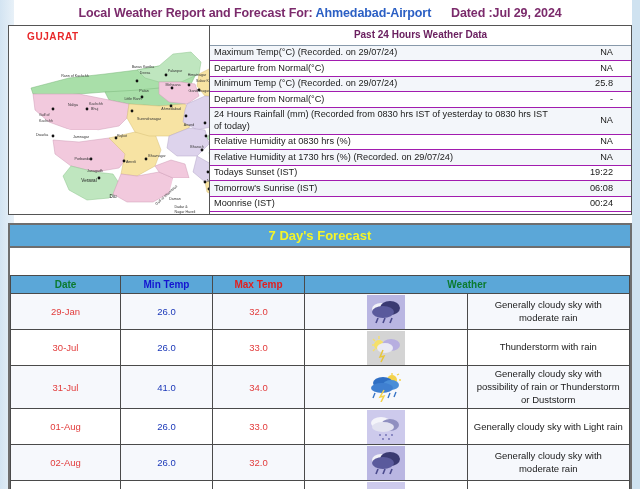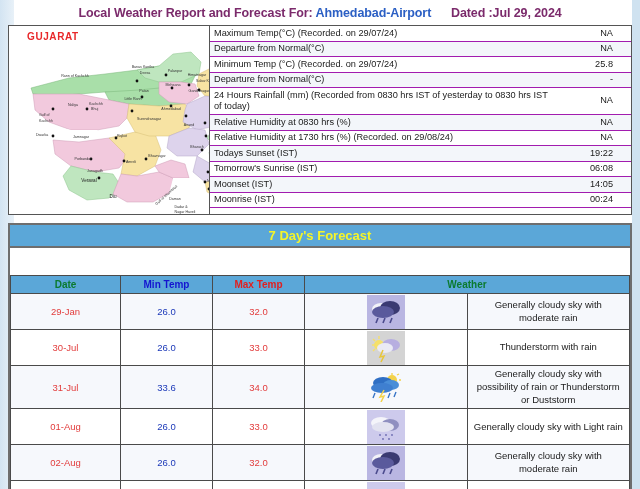--- a/index.html
+++ b/index.html
@@ -273,20 +273,23 @@
         <text class="mlabel" x="158" y="170" text-anchor="middle" transform="rotate(-42 158 170)">Gulf of Khambhat</text>
         <text class="mlabel" x="166" y="174" text-anchor="middle">Daman</text>
         <text class="mlabel" x="172" y="182" text-anchor="middle">Dadar &amp;</text>
         <text class="mlabel" x="176" y="187" text-anchor="middle">Nagar Haveli</text>
       </svg>
     </div>
 
     <div class="data-cell">
       <table class="t24">
         <tbody>
+          <tr class="hdr">
+            <td colspan="2">Past 24 Hours Weather Data</td>
+          </tr>
           <tr>
             <td>Maximum Temp(°C) (Recorded. on 29/07/24)</td>
             <td class="val">NA</td>
           </tr>
           <tr>
             <td>Departure from Normal(°C)</td>
             <td class="val">NA</td>
           </tr>
           <tr>
             <td>Minimum Temp (°C) (Recorded. on 29/07/24)</td>
@@ -298,34 +301,30 @@
           </tr>
           <tr>
             <td>24 Hours Rainfall (mm) (Recorded from 0830 hrs IST of yesterday to 0830 hrs IST of today)</td>
             <td class="val">NA</td>
           </tr>
           <tr>
             <td>Relative Humidity at 0830 hrs (%)</td>
             <td class="val">NA</td>
           </tr>
           <tr>
-            <td>Relative Humidity at 1730 hrs (%) (Recorded. on 29/08/24)</td>
+            <td>Relative Humidity at 1730 hrs (%) (Recorded. on 29/07/24)</td>
             <td class="val">NA</td>
           </tr>
           <tr>
             <td>Todays Sunset (IST)</td>
             <td class="val">19:22</td>
           </tr>
           <tr>
             <td>Tomorrow's Sunrise (IST)</td>
             <td class="val">06:08</td>
-          </tr>
-          <tr>
-            <td>Moonset (IST)</td>
-            <td class="val">14:05</td>
           </tr>
           <tr>
             <td>Moonrise (IST)</td>
             <td class="val">00:24</td>
           </tr>
         </tbody>
       </table>
     </div>
   </div>
 
@@ -379,21 +378,21 @@
                 <ellipse cx="16" cy="15" rx="8" ry="5" fill="#eaeaf4"></ellipse>
                 <path d="M14 17 L11 24 L15 23 L12 29" stroke="#e8c63a" stroke-width="1.5" fill="none"></path>
               </svg>
             </div>
           </td>
           <td class="d-wx">Thunderstorm with rain</td>
         </tr>
 
         <tr class="r-odd">
           <td class="d-date">31-Jul</td>
-          <td class="d-min">33.6</td>
+          <td class="d-min">41.0</td>
           <td class="d-max">34.0</td>
           <td class="d-icon">
             <div class="icon-box">
               <svg width="34" height="30" viewBox="0 0 34 30">
                 <circle cx="23" cy="8" r="5" fill="#f3d24a"></circle>
                 <g stroke="#f3d24a" stroke-width="1.3">
                   <line x1="23" y1="1" x2="23" y2="3"></line>
                     <line x1="30" y1="8" x2="32" y2="8"></line>
                   <line x1="28" y1="3" x2="30" y2="2"></line>
                 </g>

